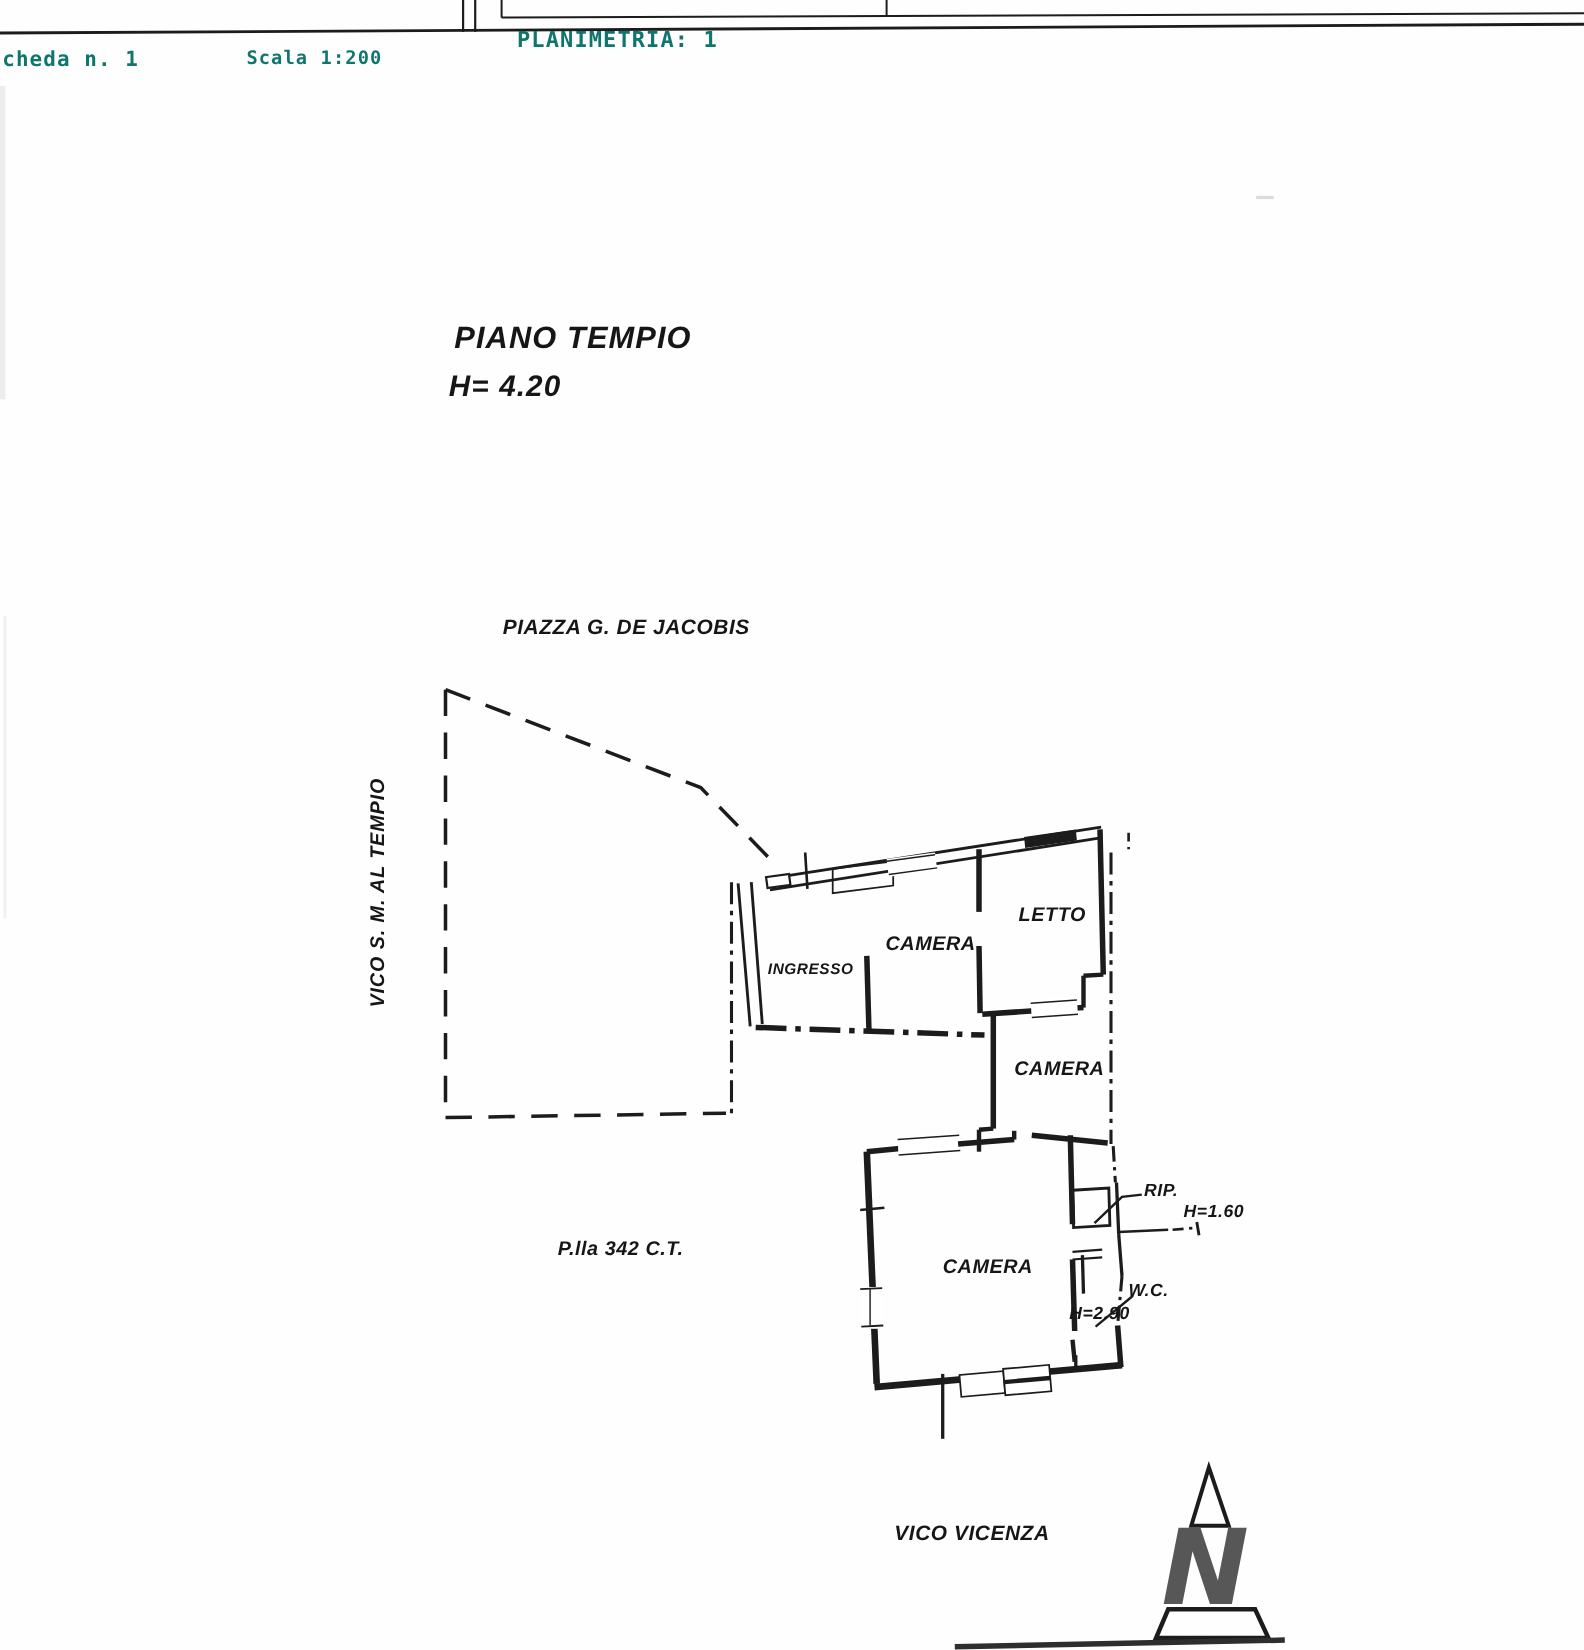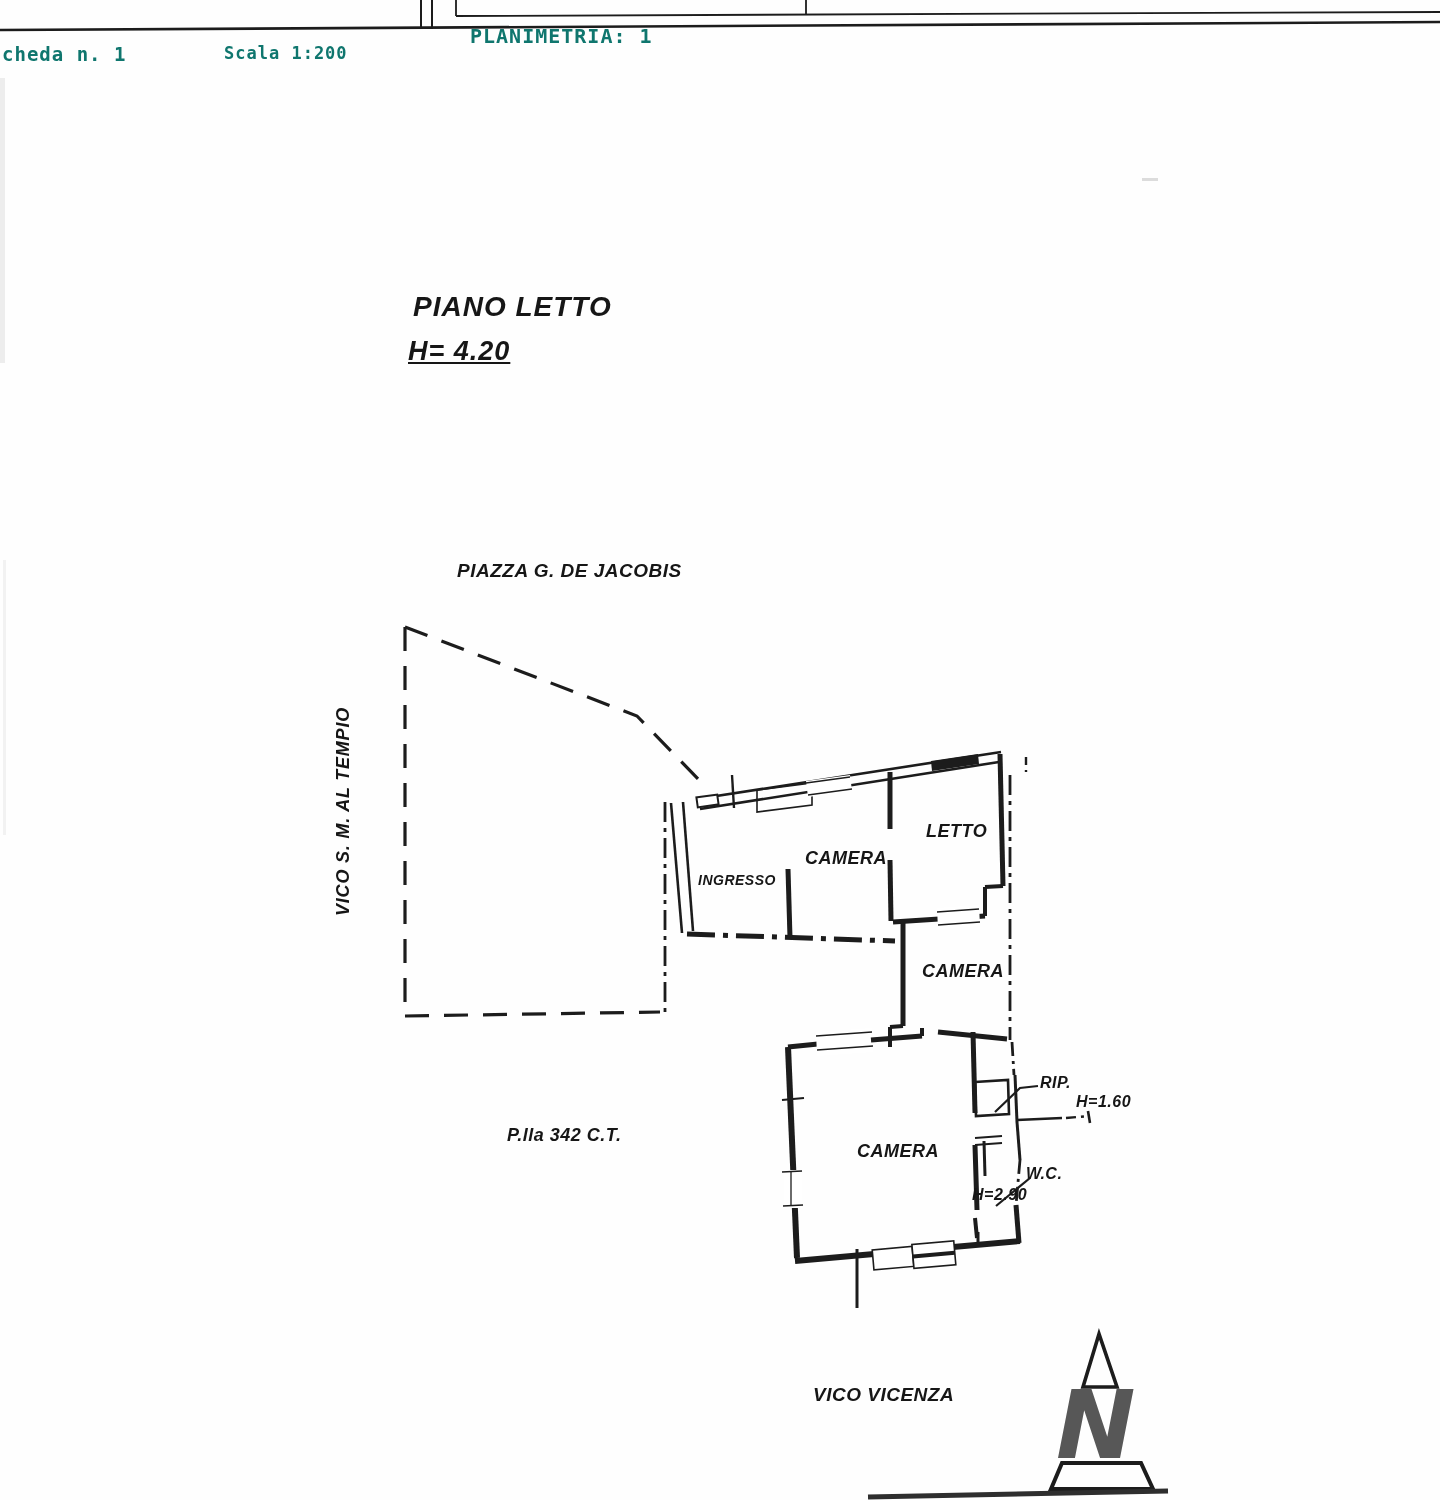--- a/index.html
+++ b/index.html
@@ -21,21 +21,21 @@
   }
   .mono{
     position:absolute;
     font-family:"DejaVu Sans Mono","Liberation Mono",monospace;
     font-weight:700;
     color:#0f766e;
     white-space:nowrap;
     margin-top:40px;
   }
   .title{font-size:28px;letter-spacing:1px;}
-  .sub{font-size:27px;letter-spacing:1px;text-decoration:underline;}
+  .sub{font-size:27px;letter-spacing:1px;}
   .street{font-size:19px;margin-top:44px;}
   .room{font-size:18px;}
   .room-sm{font-size:16px;}
   .vlabel{
     position:absolute;
     left:333px;top:916px;
     transform-origin:0 0;
     transform:rotate(-90deg);
     font-size:18px;
     letter-spacing:0.8px;
@@ -180,21 +180,21 @@
       <text x="1056" y="1458" font-family="DejaVu Sans, Liberation Sans, sans-serif" font-size="95" font-style="italic" font-weight="bold" fill="#575757">N</text>
       <path class="ink" d="M1062,1463 L1141,1463 L1153,1489 L1051,1489 Z" stroke-width="4" fill="#fff"></path>
       <path d="M868,1497 L1168,1491" stroke="#2e2e2e" stroke-width="5" fill="none"></path>
     </g>
   </svg>
 
   <div class="mono" style="left:2px;top:3px;font-size:19px;letter-spacing:1px;">cheda n. 1</div>
   <div class="mono" style="left:224px;top:3px;font-size:17px;letter-spacing:1px;">Scala 1:200</div>
   <div class="mono" style="left:470px;top:-16px;font-size:20px;letter-spacing:1px;">PLANIMETRIA: 1</div>
 
-  <div class="lbl title" style="left:413px;top:291px;">PIANO LETTO</div>
+  <div class="lbl title" style="left:413px;top:291px;">PIANO TEMPIO</div>
   <div class="lbl sub" style="left:408px;top:336px;">H= 4.20</div>
 
   <div class="lbl street" style="left:457px;top:516px;">PIAZZA G. DE JACOBIS</div>
 
   <div class="lbl vlabel">VICO S. M. AL TEMPIO</div>
 
   <div class="lbl" style="left:698px;top:872px;font-size:14px;">INGRESSO</div>
   <div class="lbl room" style="left:805px;top:848px;">CAMERA</div>
   <div class="lbl room" style="left:926px;top:821px;">LETTO</div>
   <div class="lbl room" style="left:922px;top:961px;">CAMERA</div>

